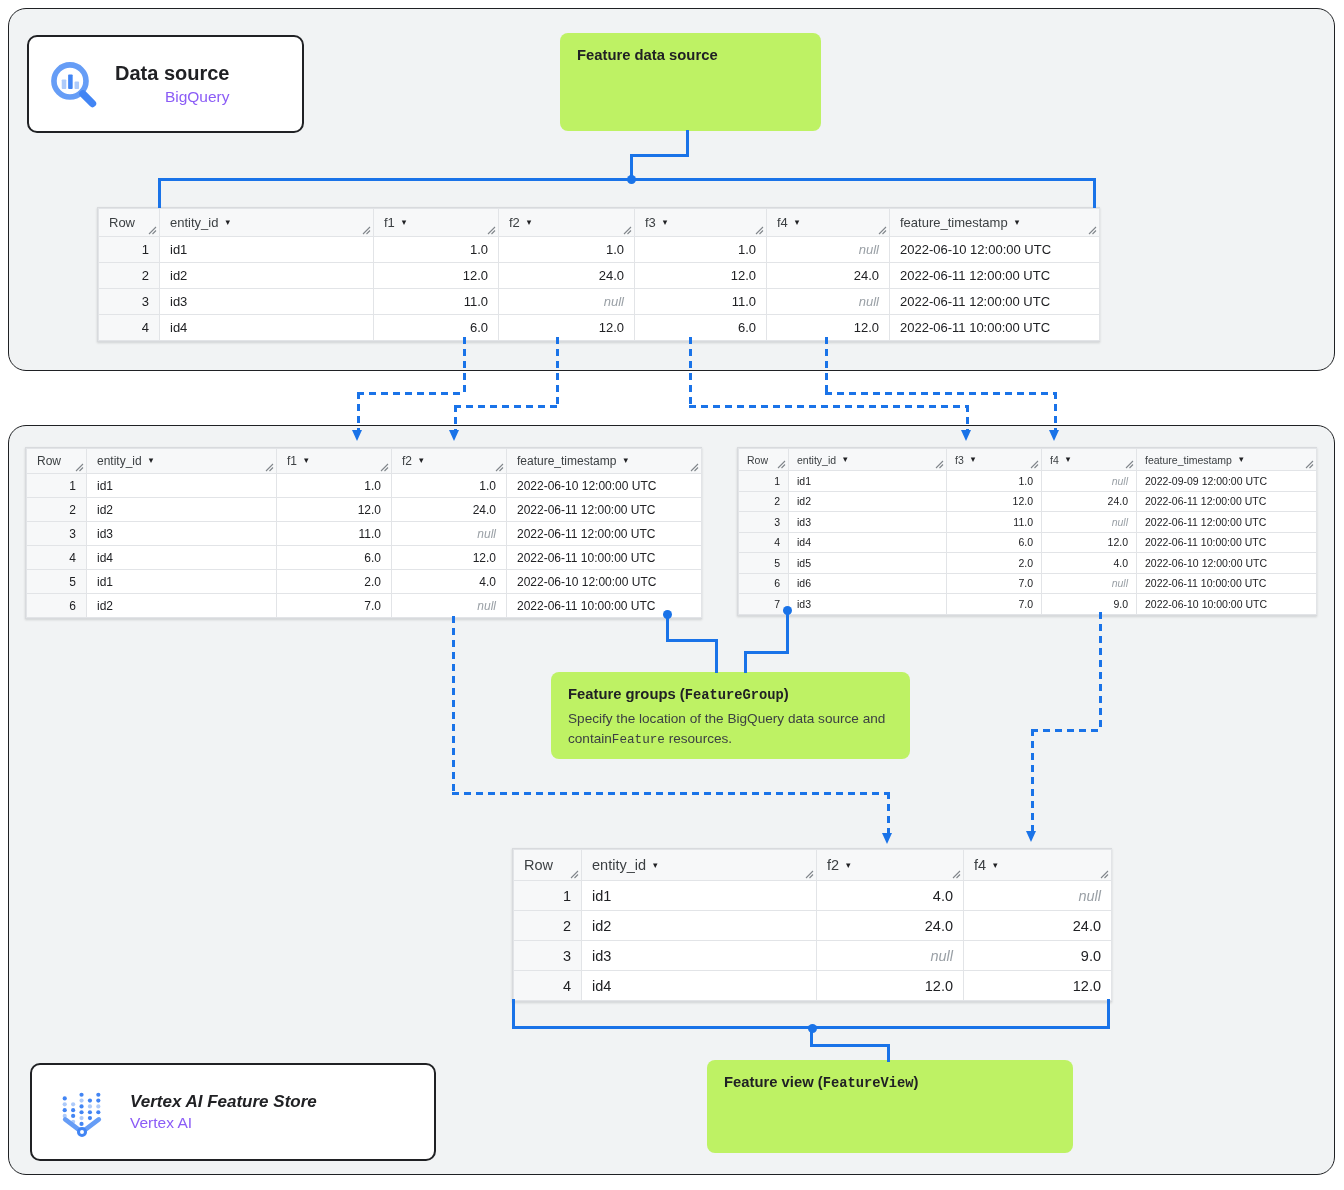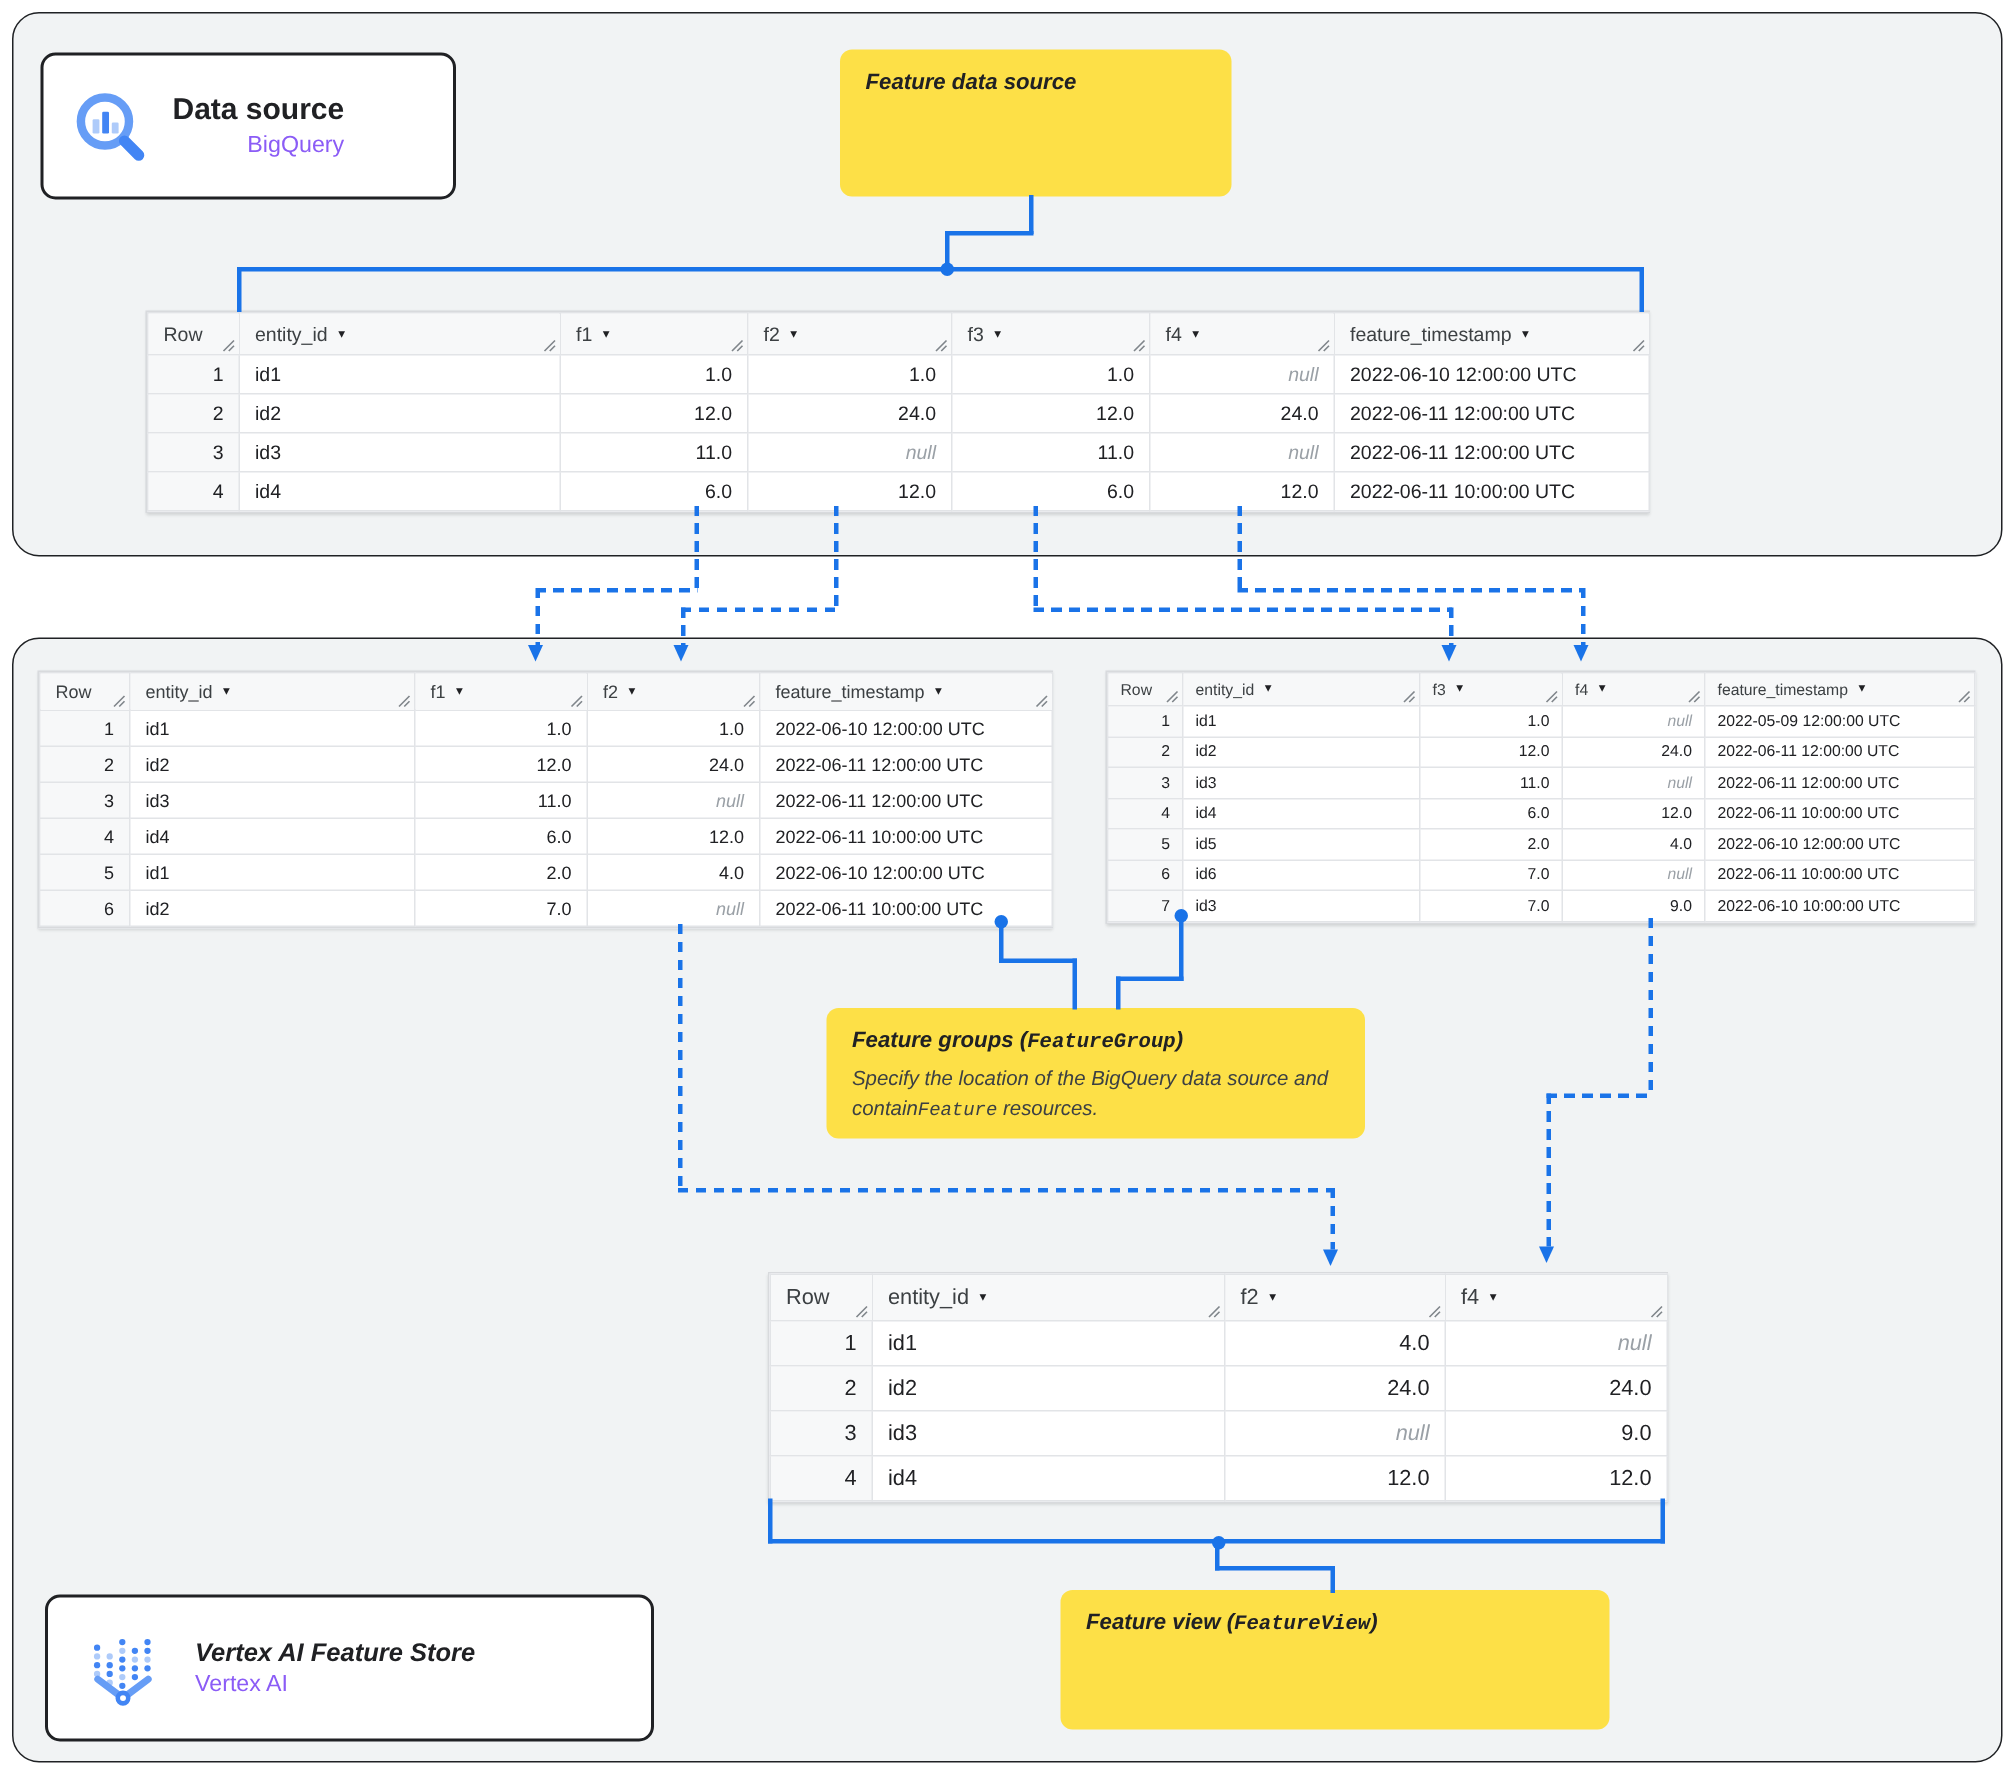--- a/index.html
+++ b/index.html
@@ -10,21 +10,21 @@
   #sec-bottom{left:8px;top:425px;width:1325px;height:748px;}
 
   .card{position:absolute;background:#fff;border:2px solid #202124;border-radius:10px;
         display:flex;align-items:center;}
   #card-source{left:27px;top:35px;width:237px;height:94px;padding:0 18px;gap:16px;text-align:right;}
   #card-store{left:30px;top:1063px;width:358px;height:94px;padding:0 22px;gap:20px;}
   .card-title{font-size:20px;font-weight:700;color:#202124;line-height:1.15;}
   #card-store .card-title{font-size:17px;font-style:italic;}
   .card-sub{font-size:15.5px;color:#8b5cf6;margin-top:3px;}
 
-  .callout{position:absolute;background:#fde047;border-radius:8px;padding:14px 17px;box-sizing:border-box;font-style:italic;}
+  .callout{position:absolute;background:#bef264;border-radius:8px;padding:14px 17px;box-sizing:border-box;}
   #co-source{left:560px;top:33px;width:261px;height:98px;}
   #co-groups{left:551px;top:672px;width:359px;height:87px;}
   #co-view{left:707px;top:1060px;width:366px;height:93px;}
   .co-title{font-size:14.8px;font-weight:700;color:#202124;margin-bottom:6px;}
   .co-body{font-size:13.6px;color:#3c4043;line-height:1.45;}
   .mono{font-family:"Liberation Mono",monospace;font-size:0.93em;}
 
   .twrap{position:absolute;border:1px solid #d8dadd;box-shadow:0 1px 2px rgba(60,64,67,.18);}
   table{border-collapse:collapse;table-layout:fixed;background:#fff;width:100%;}
   th,td{border:1px solid #e2e4e7;padding:0 10px;overflow:hidden;white-space:nowrap;box-sizing:border-box;}
@@ -306,21 +306,21 @@
                   <path d="M8 1L1 8M8 4.5L4.5 8" stroke="#80868b" stroke-width="1.1" fill="none"></path>
                 </svg></span></th>
           </tr>
         </thead>
         <tbody>
           <tr>
             <td class="rownum">1</td>
             <td class="text">id1</td>
             <td class="num">1.0</td>
             <td class="num nul">null</td>
-            <td class="ts">2022-05-09 12:00:00 UTC</td>
+            <td class="ts">2022-09-09 12:00:00 UTC</td>
           </tr>
           <tr>
             <td class="rownum">2</td>
             <td class="text">id2</td>
             <td class="num">12.0</td>
             <td class="num">24.0</td>
             <td class="ts">2022-06-11 12:00:00 UTC</td>
           </tr>
           <tr>
             <td class="rownum">3</td>

